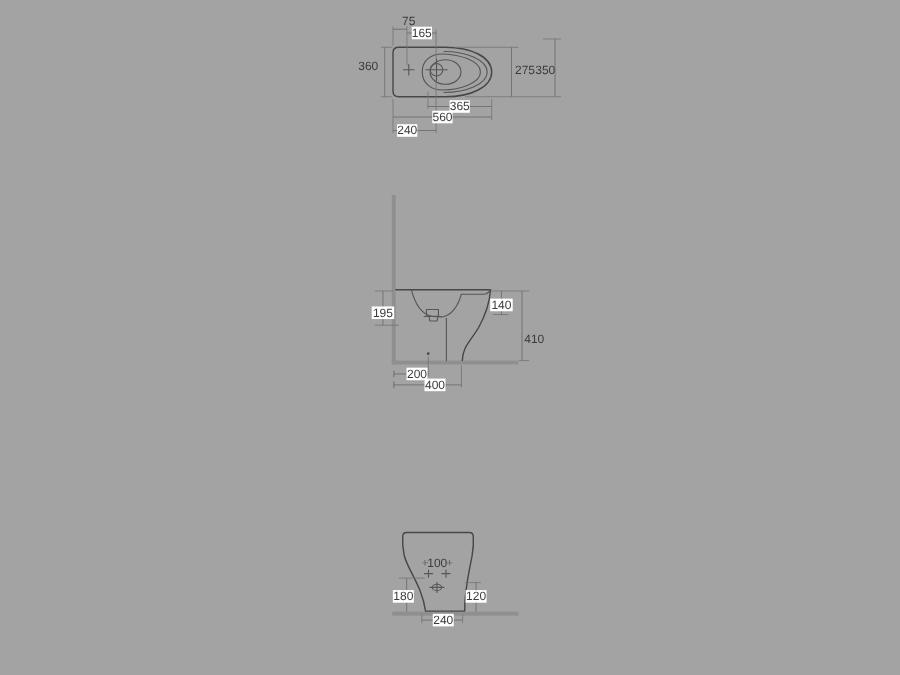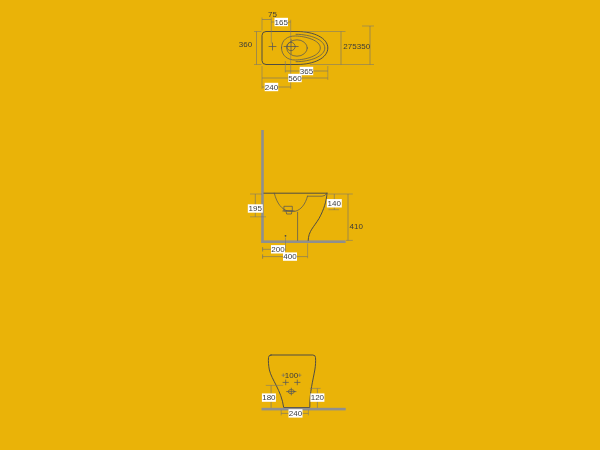--- a/index.html
+++ b/index.html
@@ -1,19 +1,19 @@
 <!DOCTYPE html>
 <html><head>
 <meta charset="utf-8">
 <style>
   html,body{margin:0;padding:0;background:#fff;}
   .canvas{
     position:relative;
     width:600px;height:450px;
-    background:#eab308;
+    background:#a3a3a3;
     font-family:"Liberation Sans", sans-serif;
     overflow:hidden;
   }
   svg{display:block;}
   .outline{fill:none;stroke:#474747;stroke-width:0.95;stroke-linecap:round;stroke-linejoin:round;}
   .detail{fill:none;stroke:#565656;stroke-width:0.75;stroke-linecap:round;stroke-linejoin:round;}
   .dim{fill:none;stroke:#6e6e6e;stroke-width:0.6;}
   .ext{fill:none;stroke:#757575;stroke-width:0.55;}
   .tick{fill:none;stroke:#6e6e6e;stroke-width:0.7;}
   .heavy{fill:#8f8f8f;stroke:none;}

